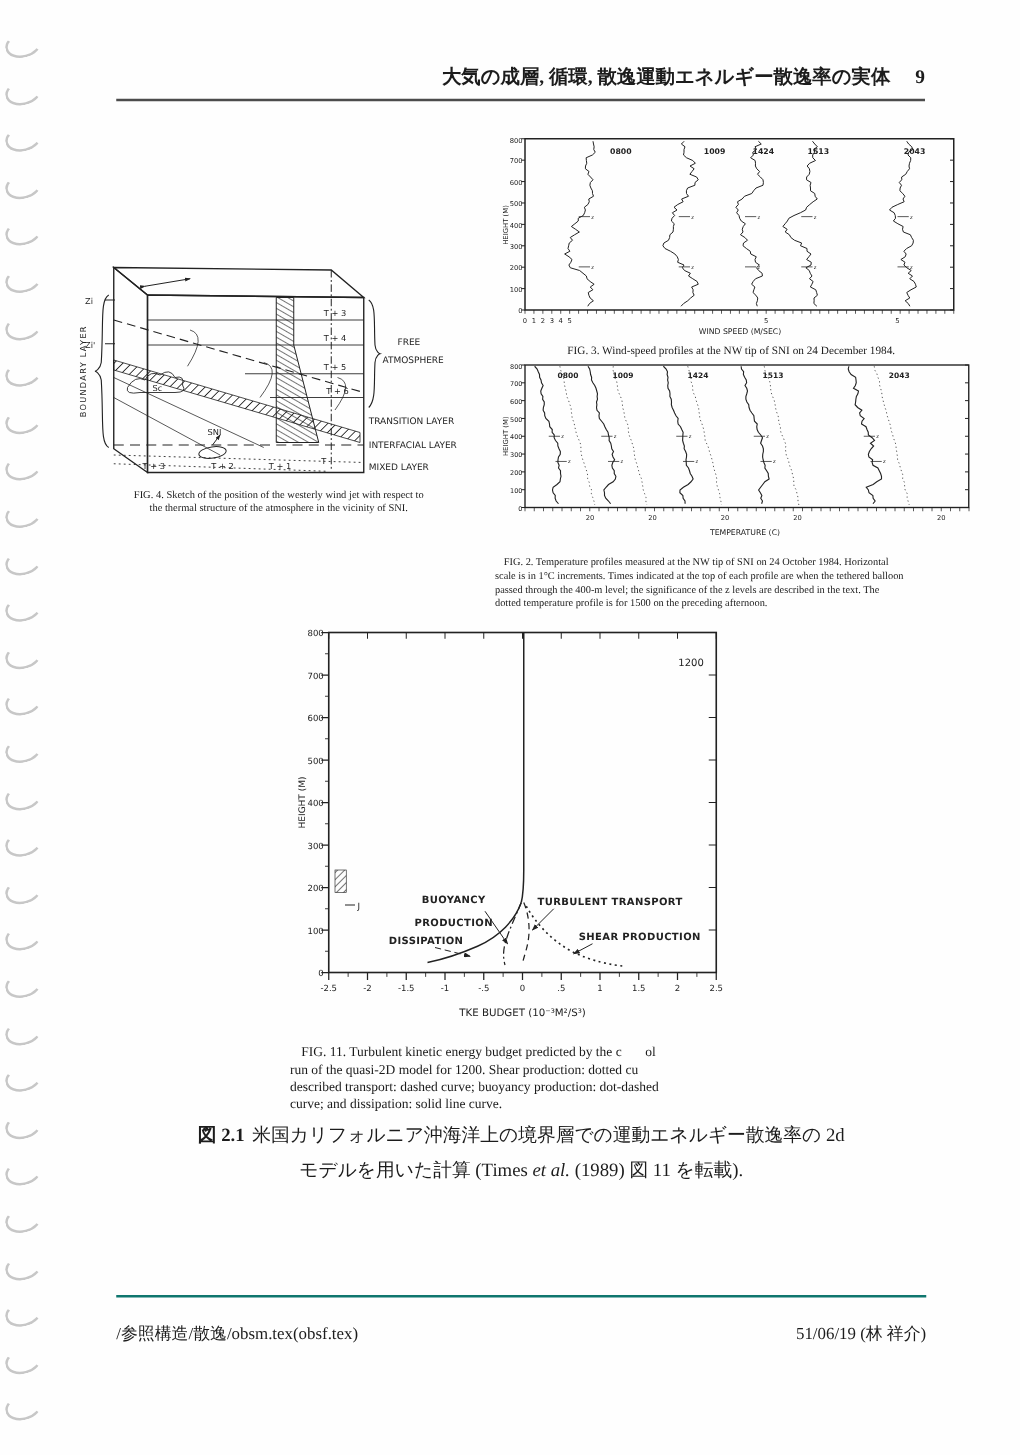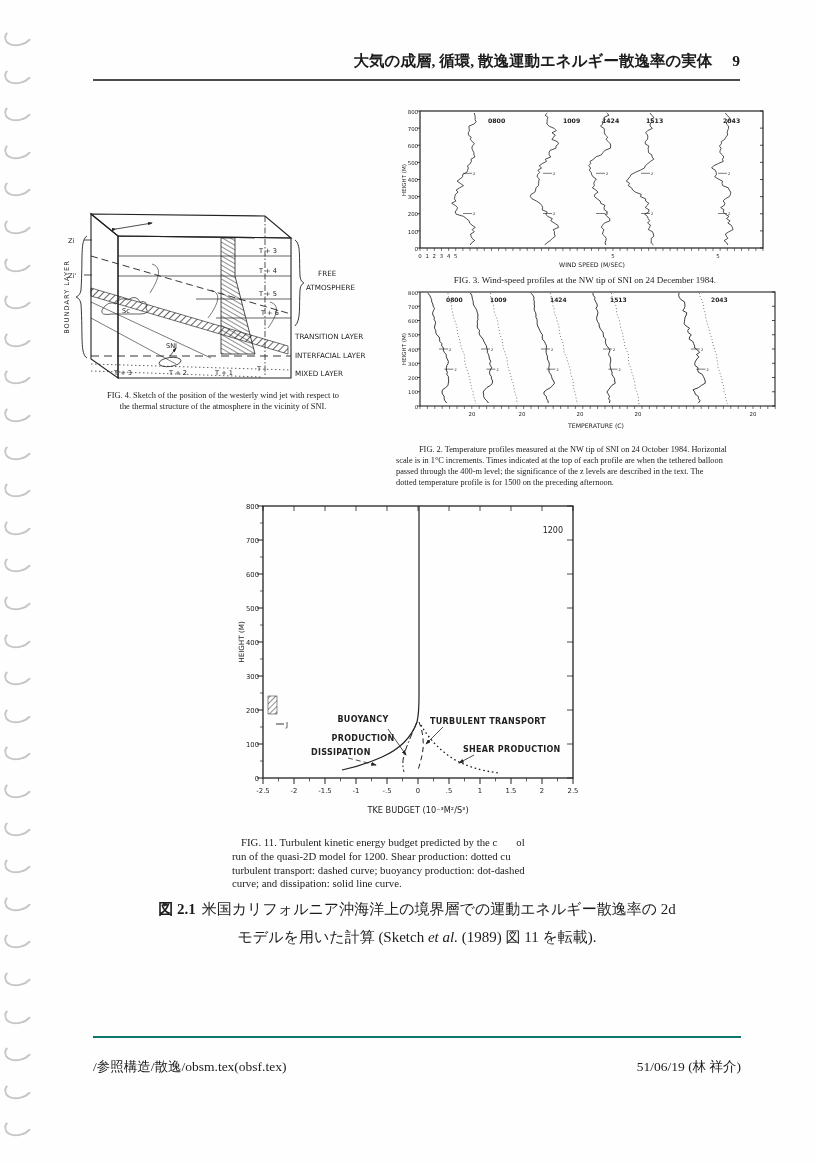--- a/index.html
+++ b/index.html
@@ -17,21 +17,21 @@
   .header-right{display:flex;gap:20px;align-items:baseline;}
   .footer{position:absolute;left:93px;top:1036px;width:648px;border-top:2px solid #0f766e;
           padding-top:20px;display:flex;justify-content:space-between;font-size:13.5px;}
   
   .figure{position:absolute;}
   .cap{font-family:"Liberation Serif",serif;color:#1b1b1b;}
   .cap-center{text-align:center;}
   .fig3-cap{font-size:9px;margin-top:5px;}
   .fig4-cap{font-size:8.4px;line-height:1.3;margin-top:3px;}
   .fig2-cap{font-size:8.3px;line-height:1.32;width:378px;margin-top:9px;}
-  .fig2-cap .l1{text-indent:7px;margin-left:16px;}
+  .fig2-cap .l1{text-indent:7px;}
   .fig11-cap{font-size:10.8px;line-height:1.28;width:358px;margin-left:2px;margin-top:8px;}
   .fig11-cap .l1{text-indent:9px;}
   
   .jp-caption{position:absolute;left:93px;top:896px;width:648px;text-align:center;
               font-size:15px;line-height:1.85;}
   .jp-caption .fig-label{font-weight:bold;margin-right:6px;}
   .etal{font-style:italic;}
   svg{display:block;}
   svg text{font-family:"DejaVu Sans",sans-serif;fill:#222;}
   .ink{stroke:#222;fill:none;}
@@ -550,31 +550,31 @@
         <text x="281" y="295">1.5</text>
         <text x="312" y="295">2</text>
         <text x="343" y="295">2.5</text>
       </g>
       <text x="14" y="144" font-size="7.2" text-anchor="middle" transform="rotate(-90 14 144)">HEIGHT (M)</text>
       <text x="188" y="315" font-size="8.2" text-anchor="middle">TKE BUDGET (10⁻³M²/S³)</text>
     </svg>
     <div class="cap fig11-cap">
       <div class="l1">FIG. 11. Turbulent kinetic energy budget predicted by the c&nbsp;&nbsp;&nbsp;&nbsp;&nbsp;&nbsp;&nbsp;ol</div>
       <div>run of the quasi-2D model for 1200. Shear production: dotted cu</div>
-      <div>turbulent transport: dashed curve; buoyancy production: dot-dashed</div>
+      <div>described transport: dashed curve; buoyancy production: dot-dashed</div>
       <div>curve; and dissipation: solid line curve.</div>
     </div>
   </div>
 
   <div class="jp-caption">
     <div>
       <span class="fig-label">図 2.1</span><span>米国カリフォルニア沖海洋上の境界層での運動エネルギー散逸率の 2d</span>
     </div>
     <div>
-      <span>モデルを用いた計算 (Sketch </span><span class="etal">et al.</span><span> (1989) 図 11 を転載).</span>
+      <span>モデルを用いた計算 (Times </span><span class="etal">et al.</span><span> (1989) 図 11 を転載).</span>
     </div>
   </div>
 
   <div class="footer">
     <span>/参照構造/散逸/obsm.tex(obsf.tex)</span>
     <span>51/06/19 (林 祥介)</span>
   </div>
 
 </div>
 

